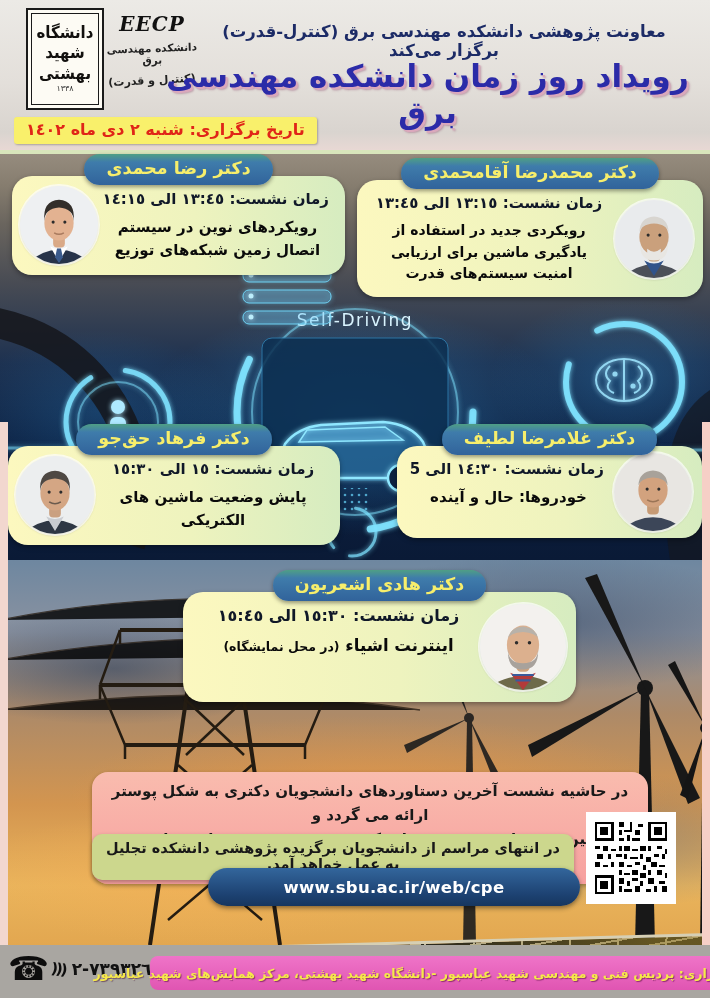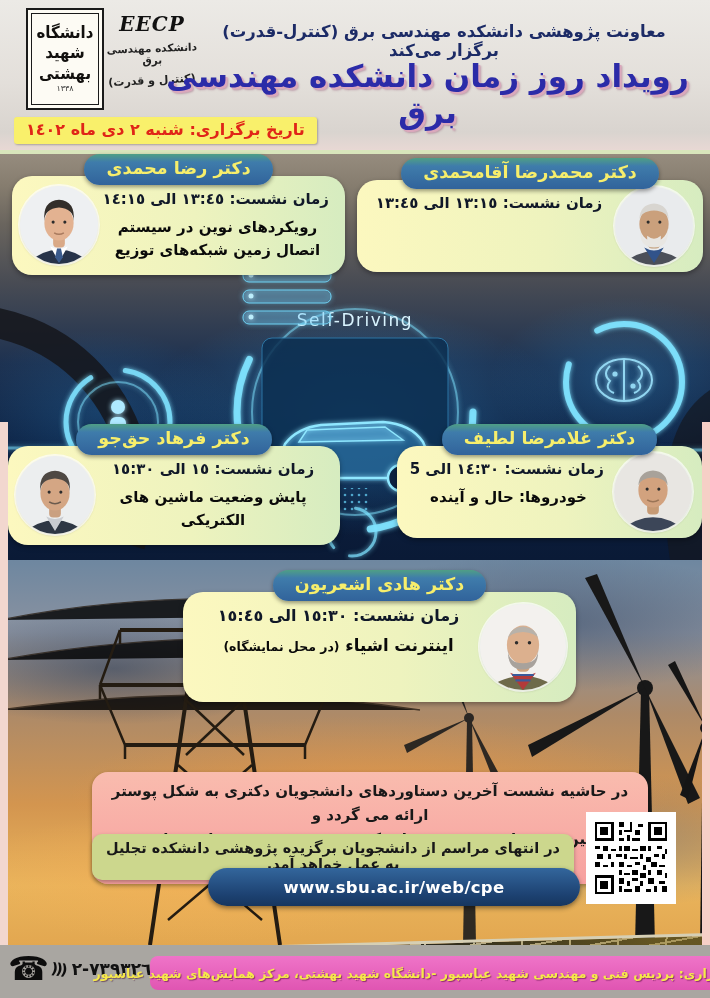--- a/index.html
+++ b/index.html
@@ -285,20 +285,21 @@
           <ellipse cx="40" cy="38" rx="15" ry="18" fill="#caa07c"></ellipse>
           <path d="M26 42 Q24 62 40 62 Q56 62 54 42 Q54 56 40 56 Q26 56 26 42 Z" fill="#e8e6e2"></path>
           <path d="M33 50 q7 6 14 0 l0 8 q-7 6 -14 0 z" fill="#e8e6e2"></path>
           <path d="M25 34 Q25 18 40 17 Q55 18 55 34 Q54 25 40 24 Q26 25 25 34 Z" fill="#d8d5d0"></path>
           <circle cx="34" cy="36" r="1.6" fill="#2c2c2c"></circle>
             <circle cx="46" cy="36" r="1.6" fill="#2c2c2c"></circle>
         </svg>
       </div>
       <div class="card-text">
         <div class="session">زمان نشست: ١٣:١٥ الی ١٣:٤٥</div>
+        <div class="topic">رویکردی جدید در استفاده از یادگیری ماشین برای ارزیابی امنیت سیستم‌های قدرت</div>
       </div>
     </div>
   </div>
 
   <div class="card card-ml p-left">
     <div class="badge">
       <span>دکتر فرهاد حق‌جو</span>
     </div>
     <div class="card-body">
       <div class="photo">

